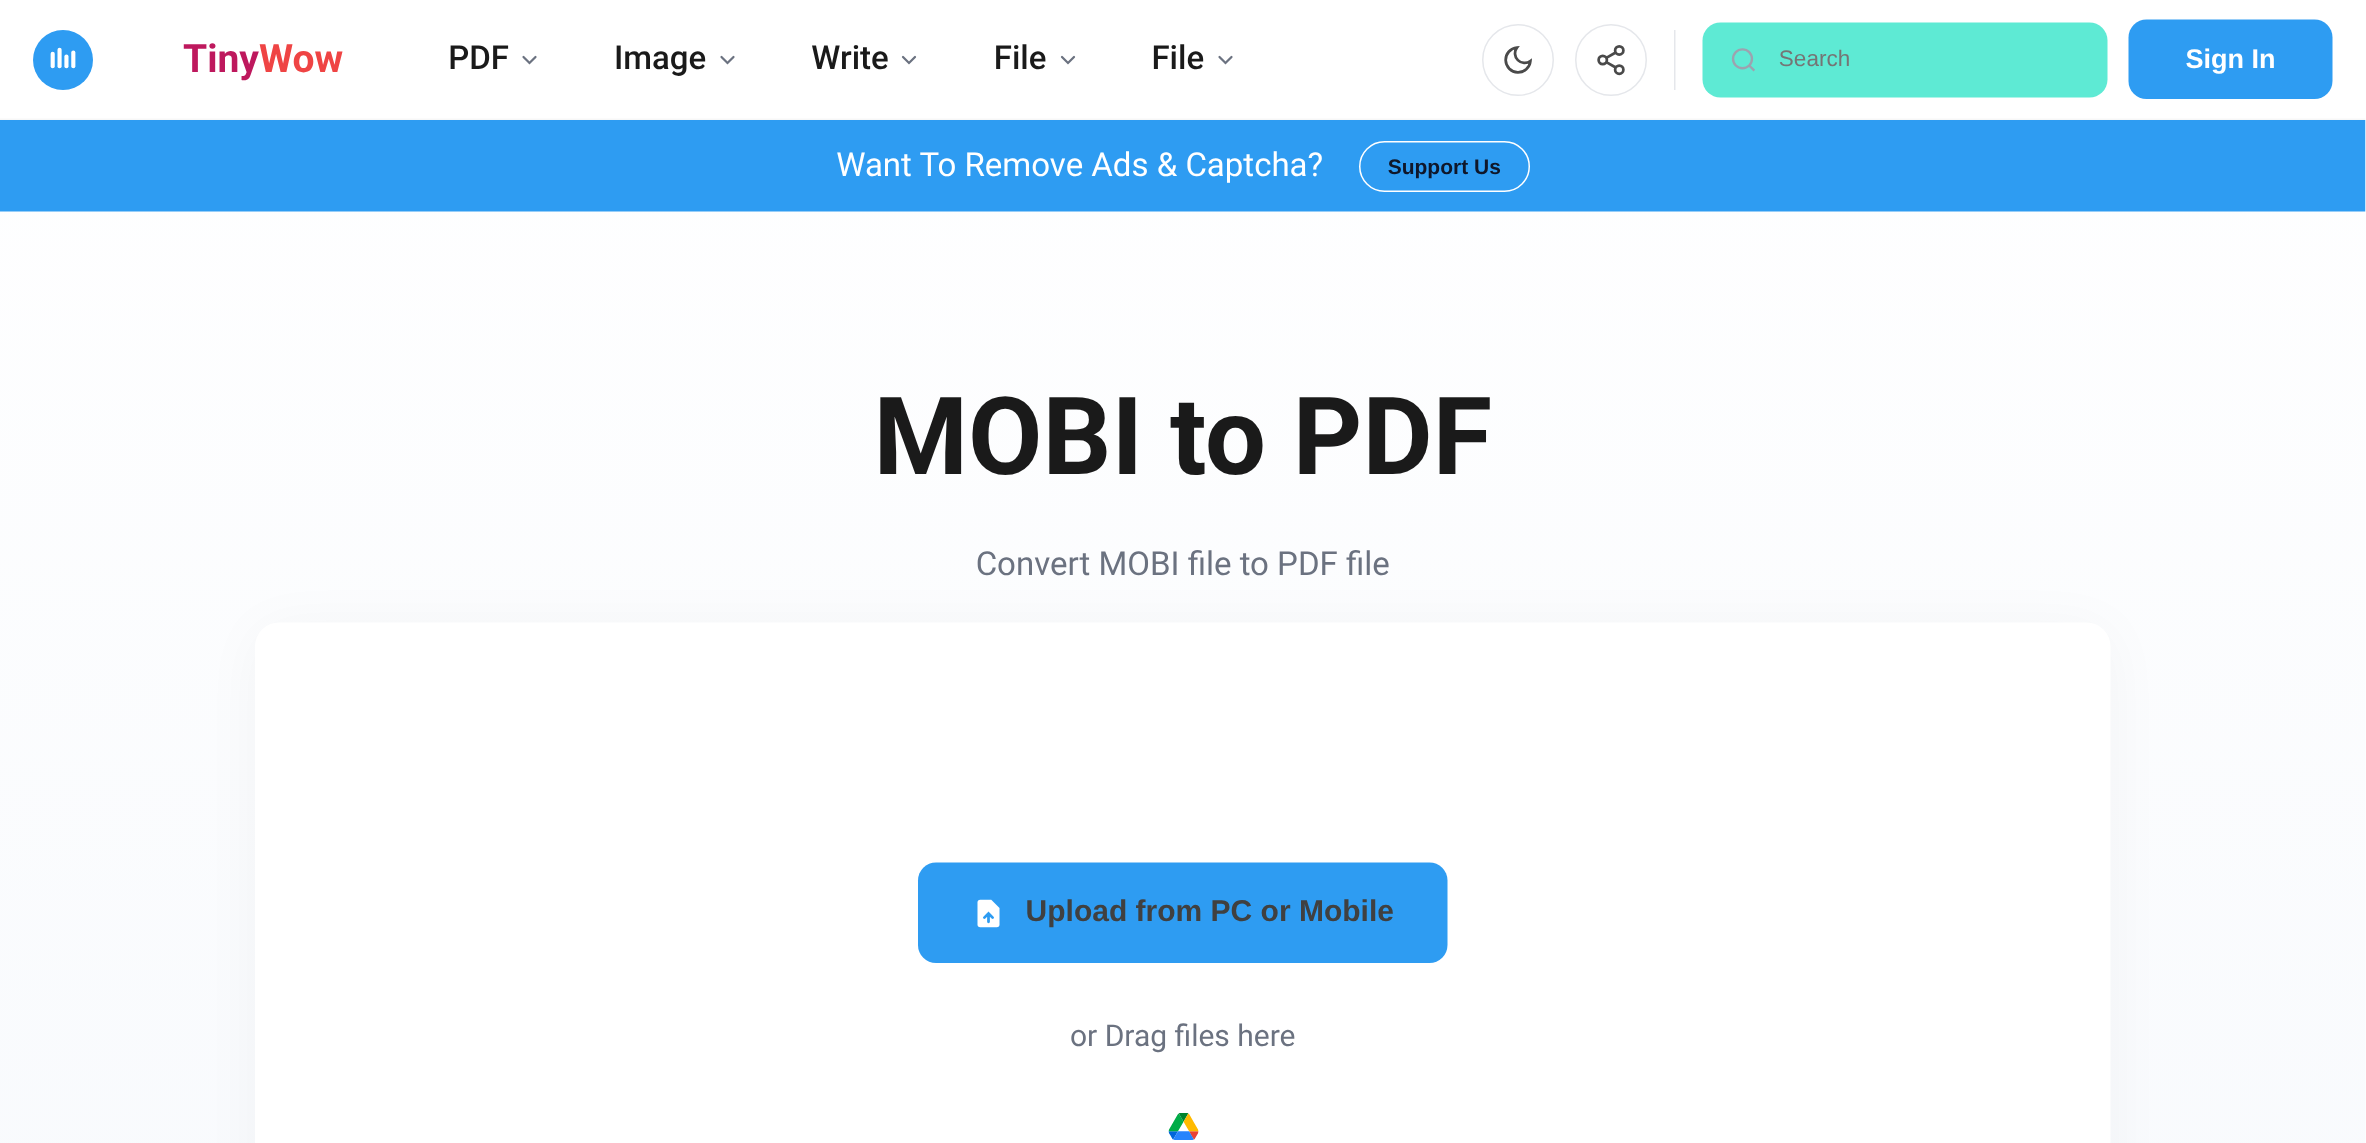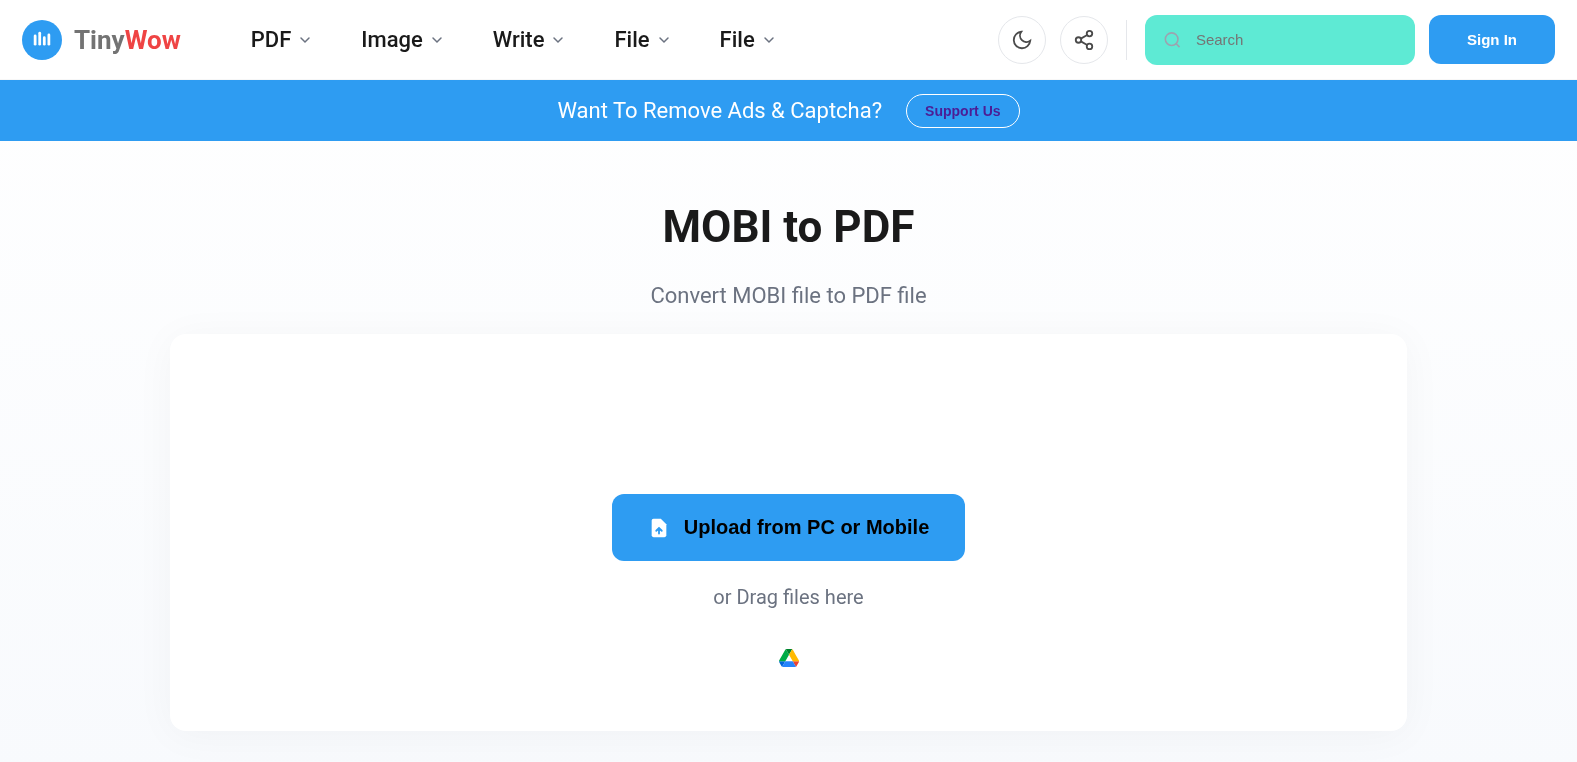--- a/index.html
+++ b/index.html
@@ -37,21 +37,22 @@
     }
     .logo-icon svg {
       width: 22px;
       height: 22px;
     }
     .logo-text {
       font-size: 26px;
       font-weight: 700;
     }
     .logo-text .tiny {
-      color: #737373;
+      color: #be185d;
+      margin-left: 48px;
     }
     .logo-text .wow {
       color: #ef4444;
     }
     .nav {
       display: flex;
       gap: 50px;
       flex: 1;
     }
     .nav-item {
@@ -116,89 +117,90 @@
       font-size: 15px;
       color: #6b7280;
       width: 100%;
     }
     .signin-btn {
       background: #2e9cf2;
       color: #fff;
       border: none;
       padding: 16px 38px;
       border-radius: 12px;
-      font-size: 15px;
+      font-size: 18px;
       font-weight: 600;
       cursor: pointer;
     }
     .banner {
       background: #2e9cf2;
       height: 61px;
       display: flex;
       align-items: center;
       justify-content: center;
       gap: 24px;
     }
     .banner-text {
       color: #fff;
       font-size: 22px;
       font-weight: 400;
     }
     .support-btn {
       border: 1.5px solid #fff;
       background: transparent;
-      color: #4c1d95;
+      color: #0f172a;
       padding: 8px 18px;
       border-radius: 20px;
       font-size: 14px;
       font-weight: 600;
       cursor: pointer;
     }
     .main {
       padding: 60px 20px 40px;
       text-align: center;
     }
     .title {
-      font-size: 44px;
+      font-size: 72px;
       font-weight: 700;
       color: #1a1a1a;
       margin-bottom: 30px;
+      margin-top: 48px;
     }
     .subtitle {
       font-size: 22px;
       color: #6b7280;
       margin-bottom: 26px;
     }
     .upload-card {
       background: #fff;
       max-width: 1237px;
       margin: 0 auto;
       border-radius: 16px;
       padding: 160px 40px 60px;
       box-shadow: 0 4px 40px rgba(0,0,0,0.04);
     }
     .upload-btn {
       background: #2e9cf2;
-      color: #000000;
+      color: #404040;
       border: none;
       padding: 22px 36px;
       border-radius: 12px;
       font-size: 20px;
       font-weight: 600;
       cursor: pointer;
       display: inline-flex;
       align-items: center;
       gap: 14px;
     }
     .upload-btn svg {
       width: 22px;
       height: 22px;
     }
     .drag-text {
-      margin-top: 24px;
+      margin-top: 36px;
       font-size: 20px;
       color: #6b7280;
     }
     .drive-icon {
       margin-top: 40px;
       display: inline-flex;
       cursor: pointer;
     }
     .drive-icon svg {
       width: 20px;

